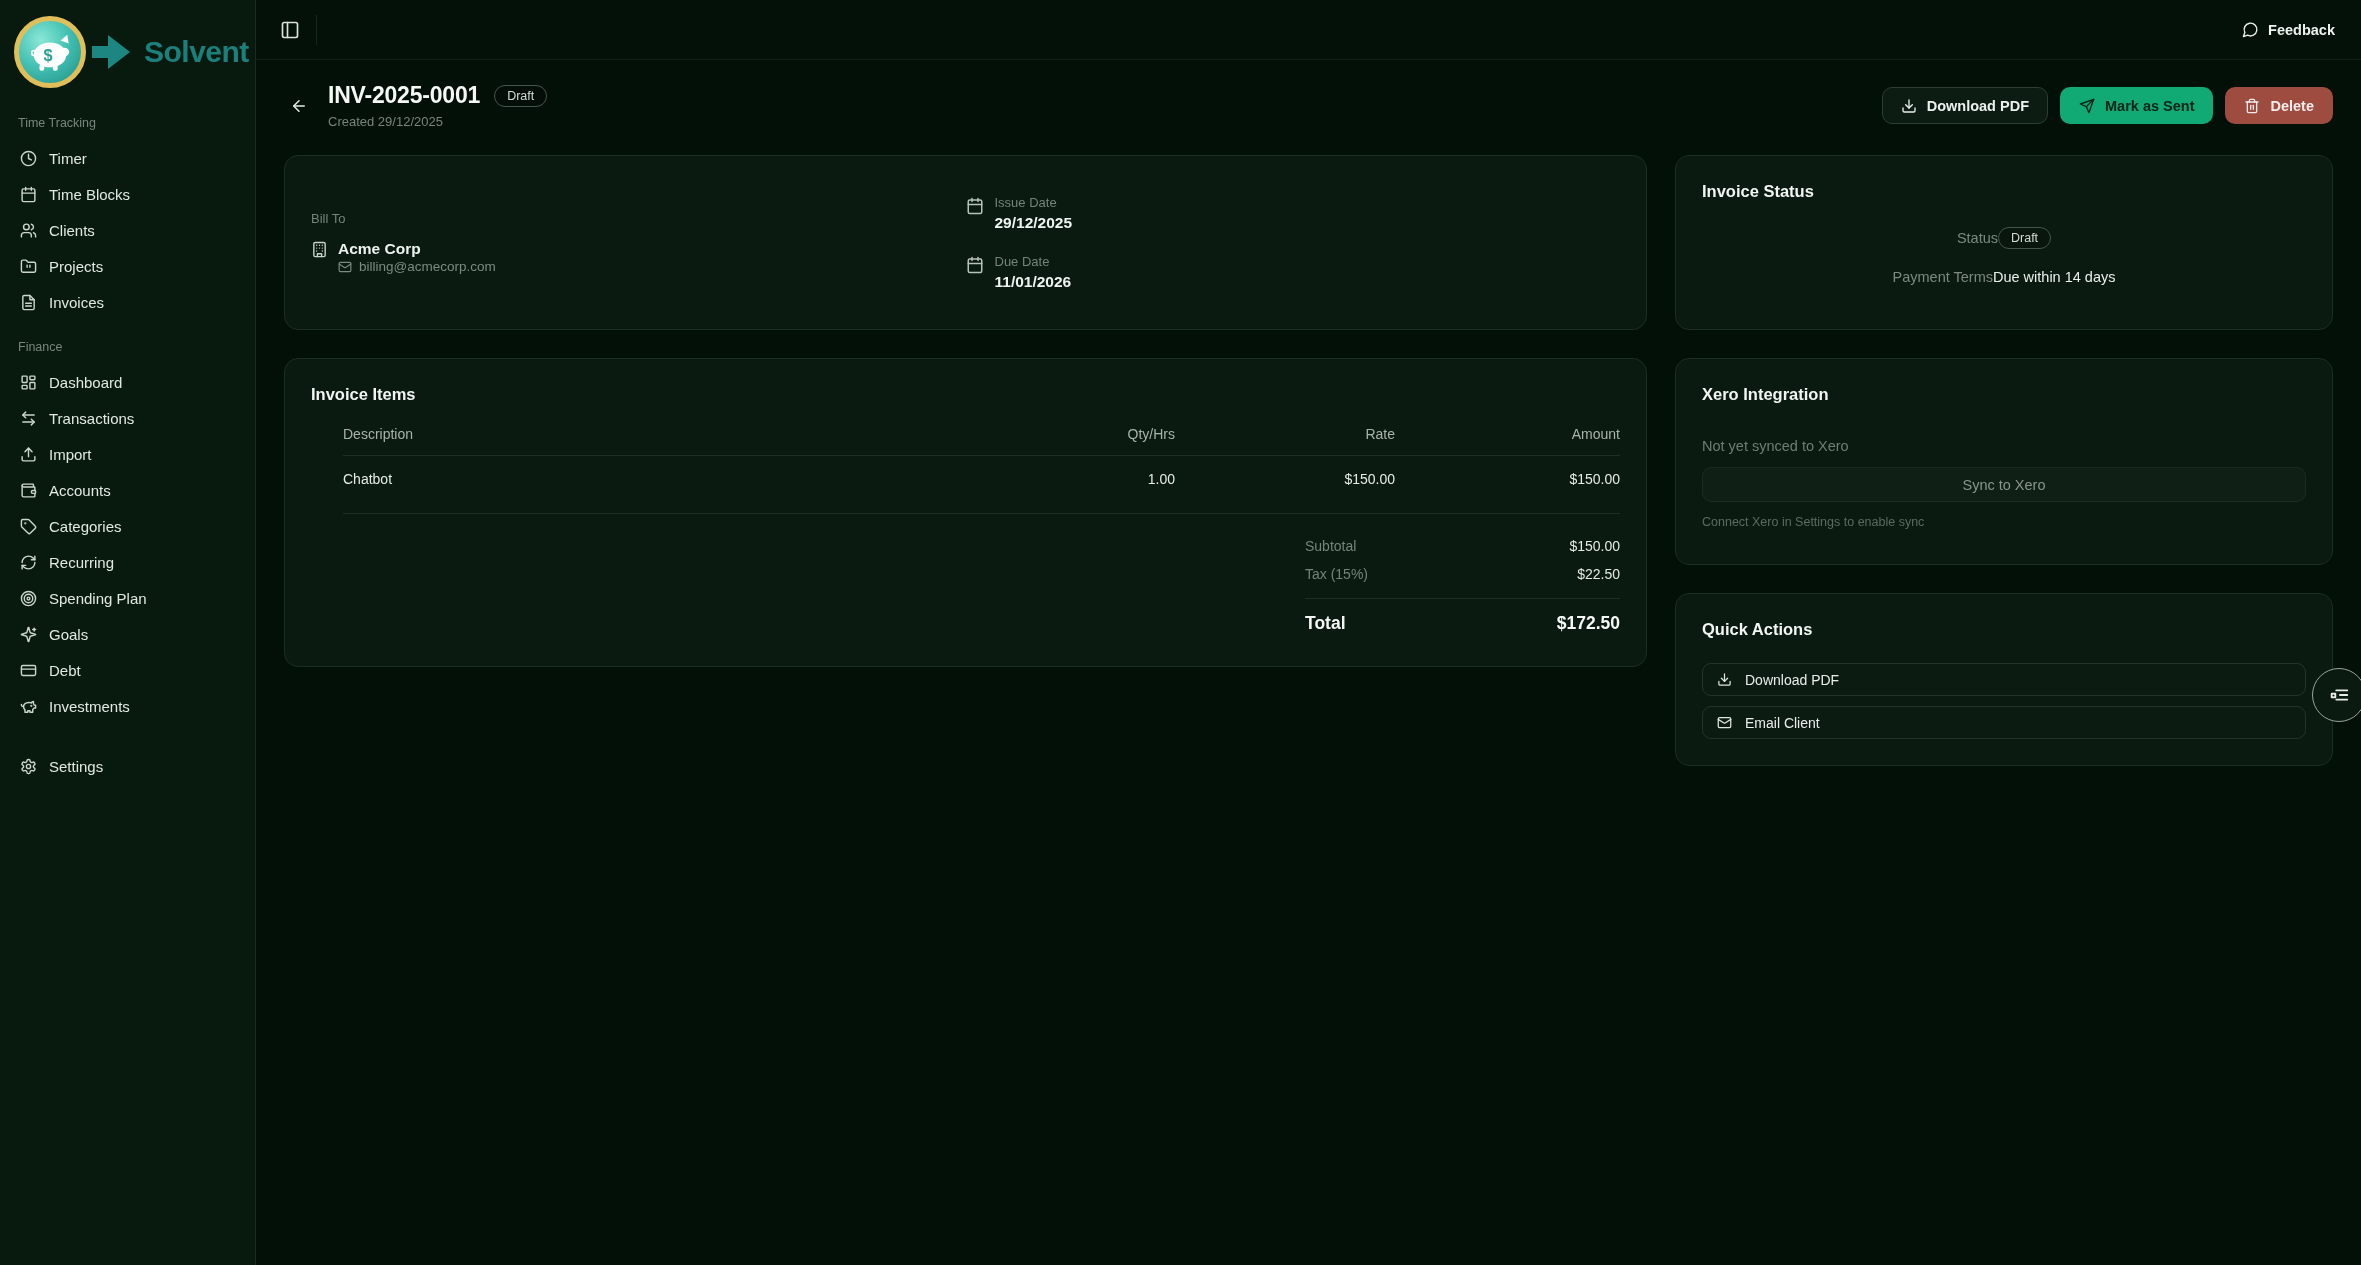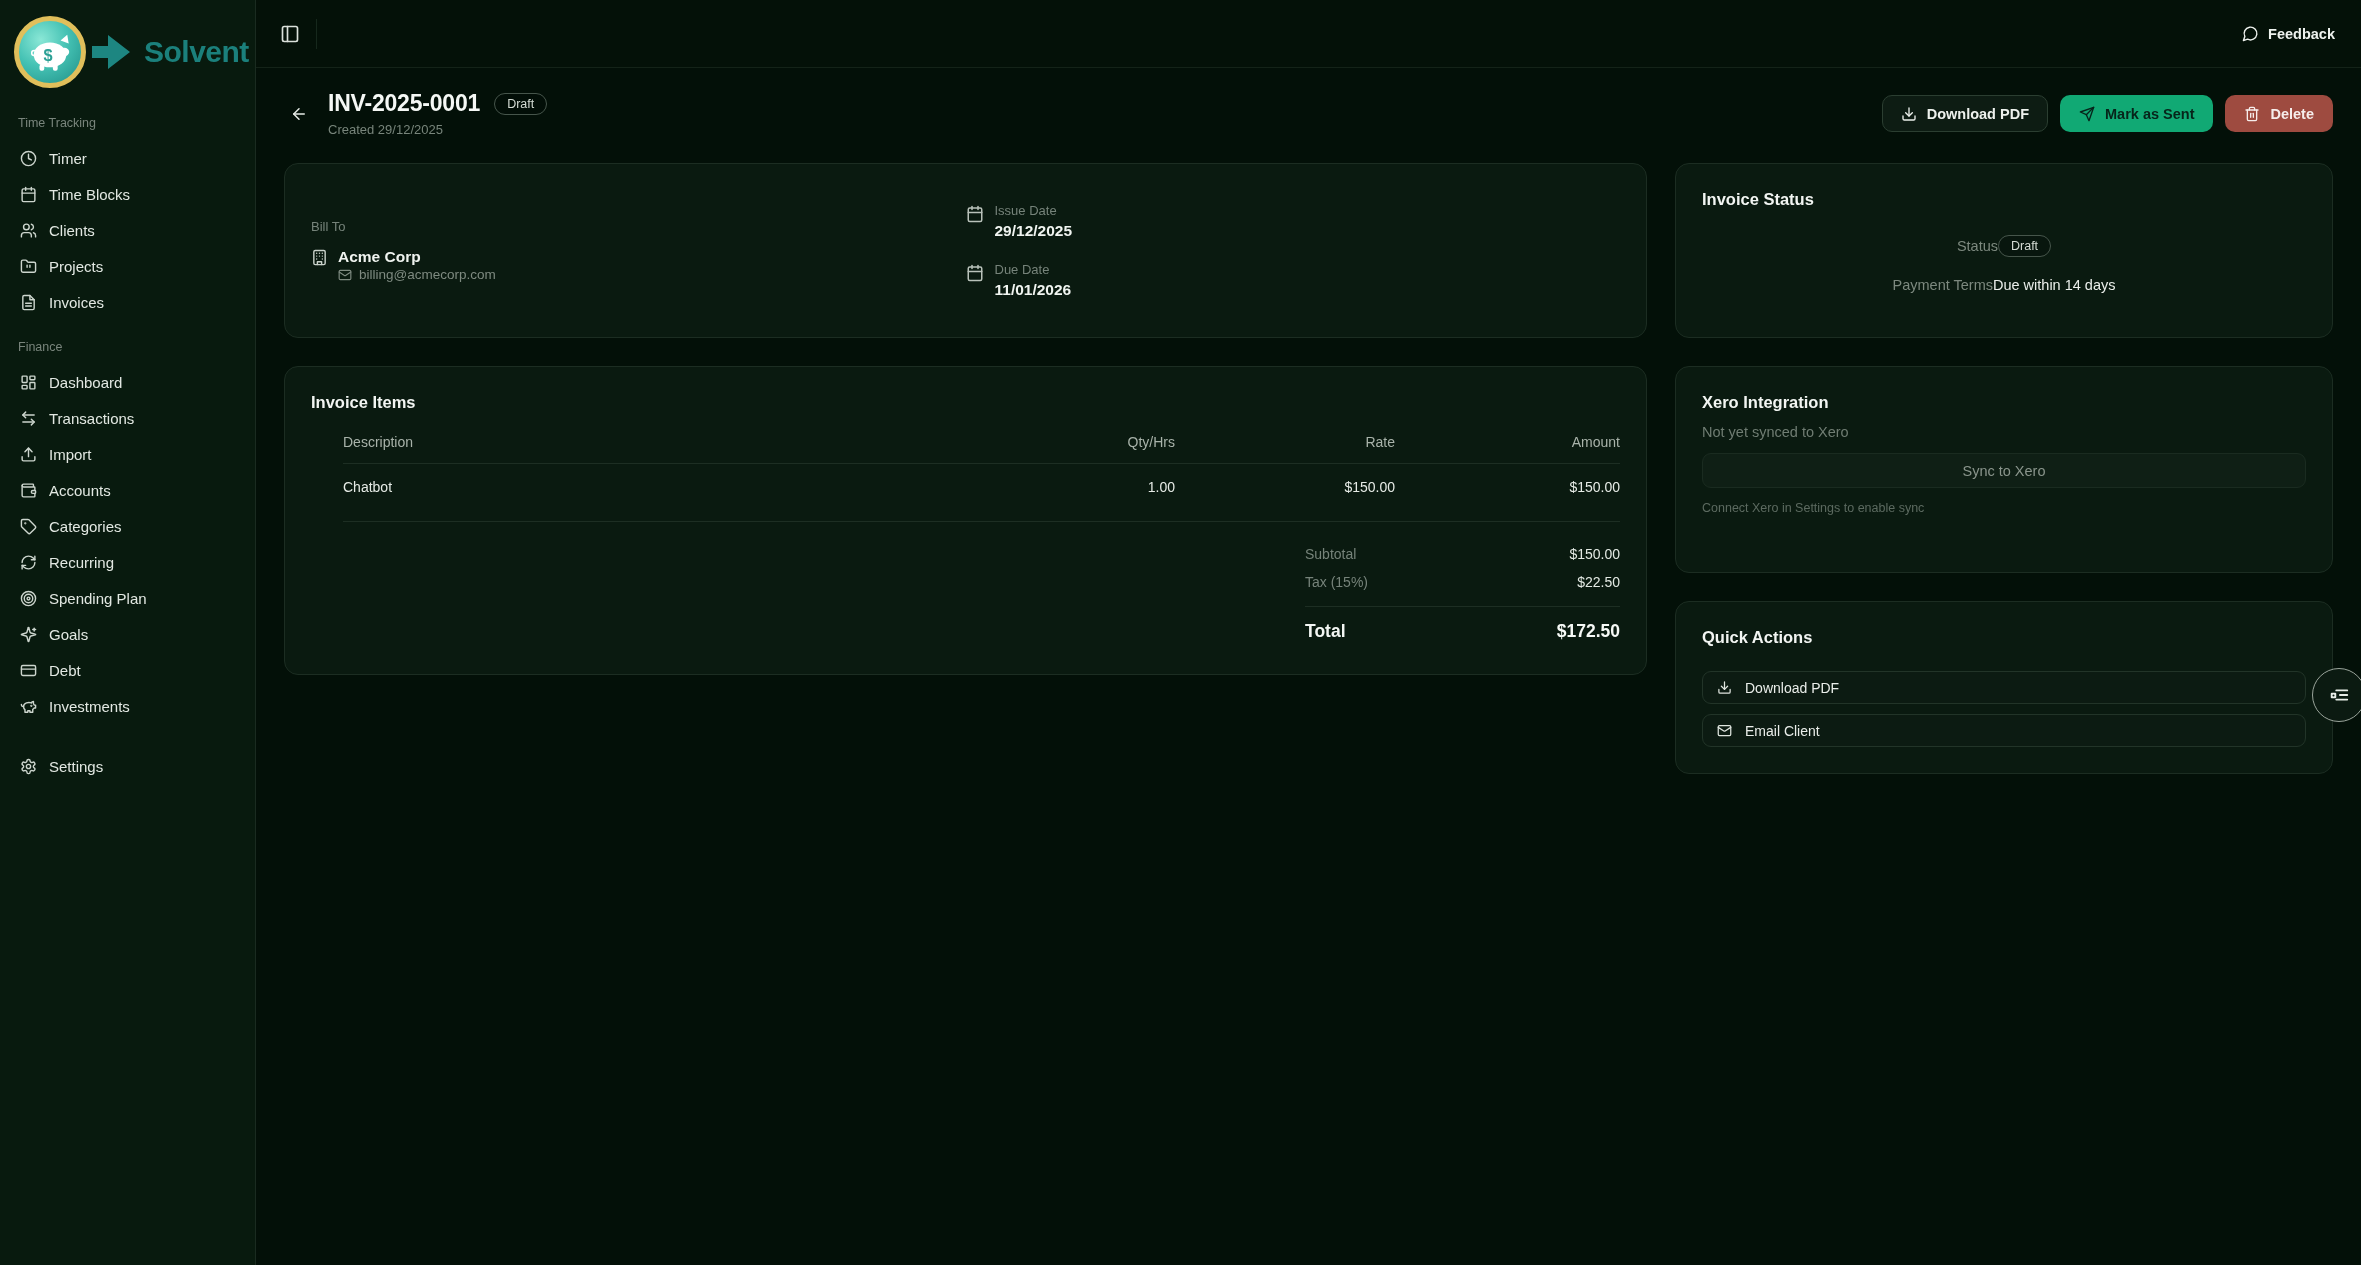--- a/index.html
+++ b/index.html
@@ -38,21 +38,21 @@
     display:flex; align-items:center; gap:12px;
     height:36px; padding:0 8px; border-radius:8px;
     color:#e2e8e2; font-size:15px; cursor:pointer;
   }
   .nav-item svg { flex:none; color:#ccd5cd; }
   .nav-item.settings { margin-top:24px; }
 
   
   .main { flex:1; display:flex; flex-direction:column; min-width:0; }
   .topbar {
-    height:68px; flex:none;
+    height:60px; flex:none;
     border-bottom:1px solid #142318;
     display:flex; align-items:center;
     padding:0 26px 0 20px;
     background:#041108;
   }
   .icon-btn {
     background:none; border:none; color:#dbe1db; cursor:pointer;
     display:flex; align-items:center; justify-content:center; padding:4px;
   }
   .topbar .vdivider { width:1px; height:30px; background:#16281c; margin-left:12px; }
@@ -141,21 +141,21 @@
 
   
   .status-card { min-height:175px; }
   .status-rows { margin-top:26px; display:flex; flex-direction:column; gap:20px; }
   .status-row { display:flex; justify-content:center; align-items:center; }
   .status-row .row-label { font-size:14.5px; color:#7d897f; }
   .status-row .row-value { font-size:14.5px; color:#ebefeb; }
 
   
   .xero-card { min-height:207px; }
-  .xero-status { margin-top:12px; font-size:14.5px; color:#707d73; }
+  .xero-status { margin-top:34px; font-size:14.5px; color:#707d73; }
   .sync-btn {
     margin-top:13px; width:100%; height:35px;
     background:#0f1f15; border:1px solid #1a2b20; border-radius:9px;
     color:#8a958c; font-size:14.5px; cursor:pointer;
     font-family:"Liberation Sans", sans-serif;
   }
   .xero-hint { margin-top:13px; font-size:12.5px; color:#5c6a60; }
 
   
   .qa-card { min-height:164px; }

